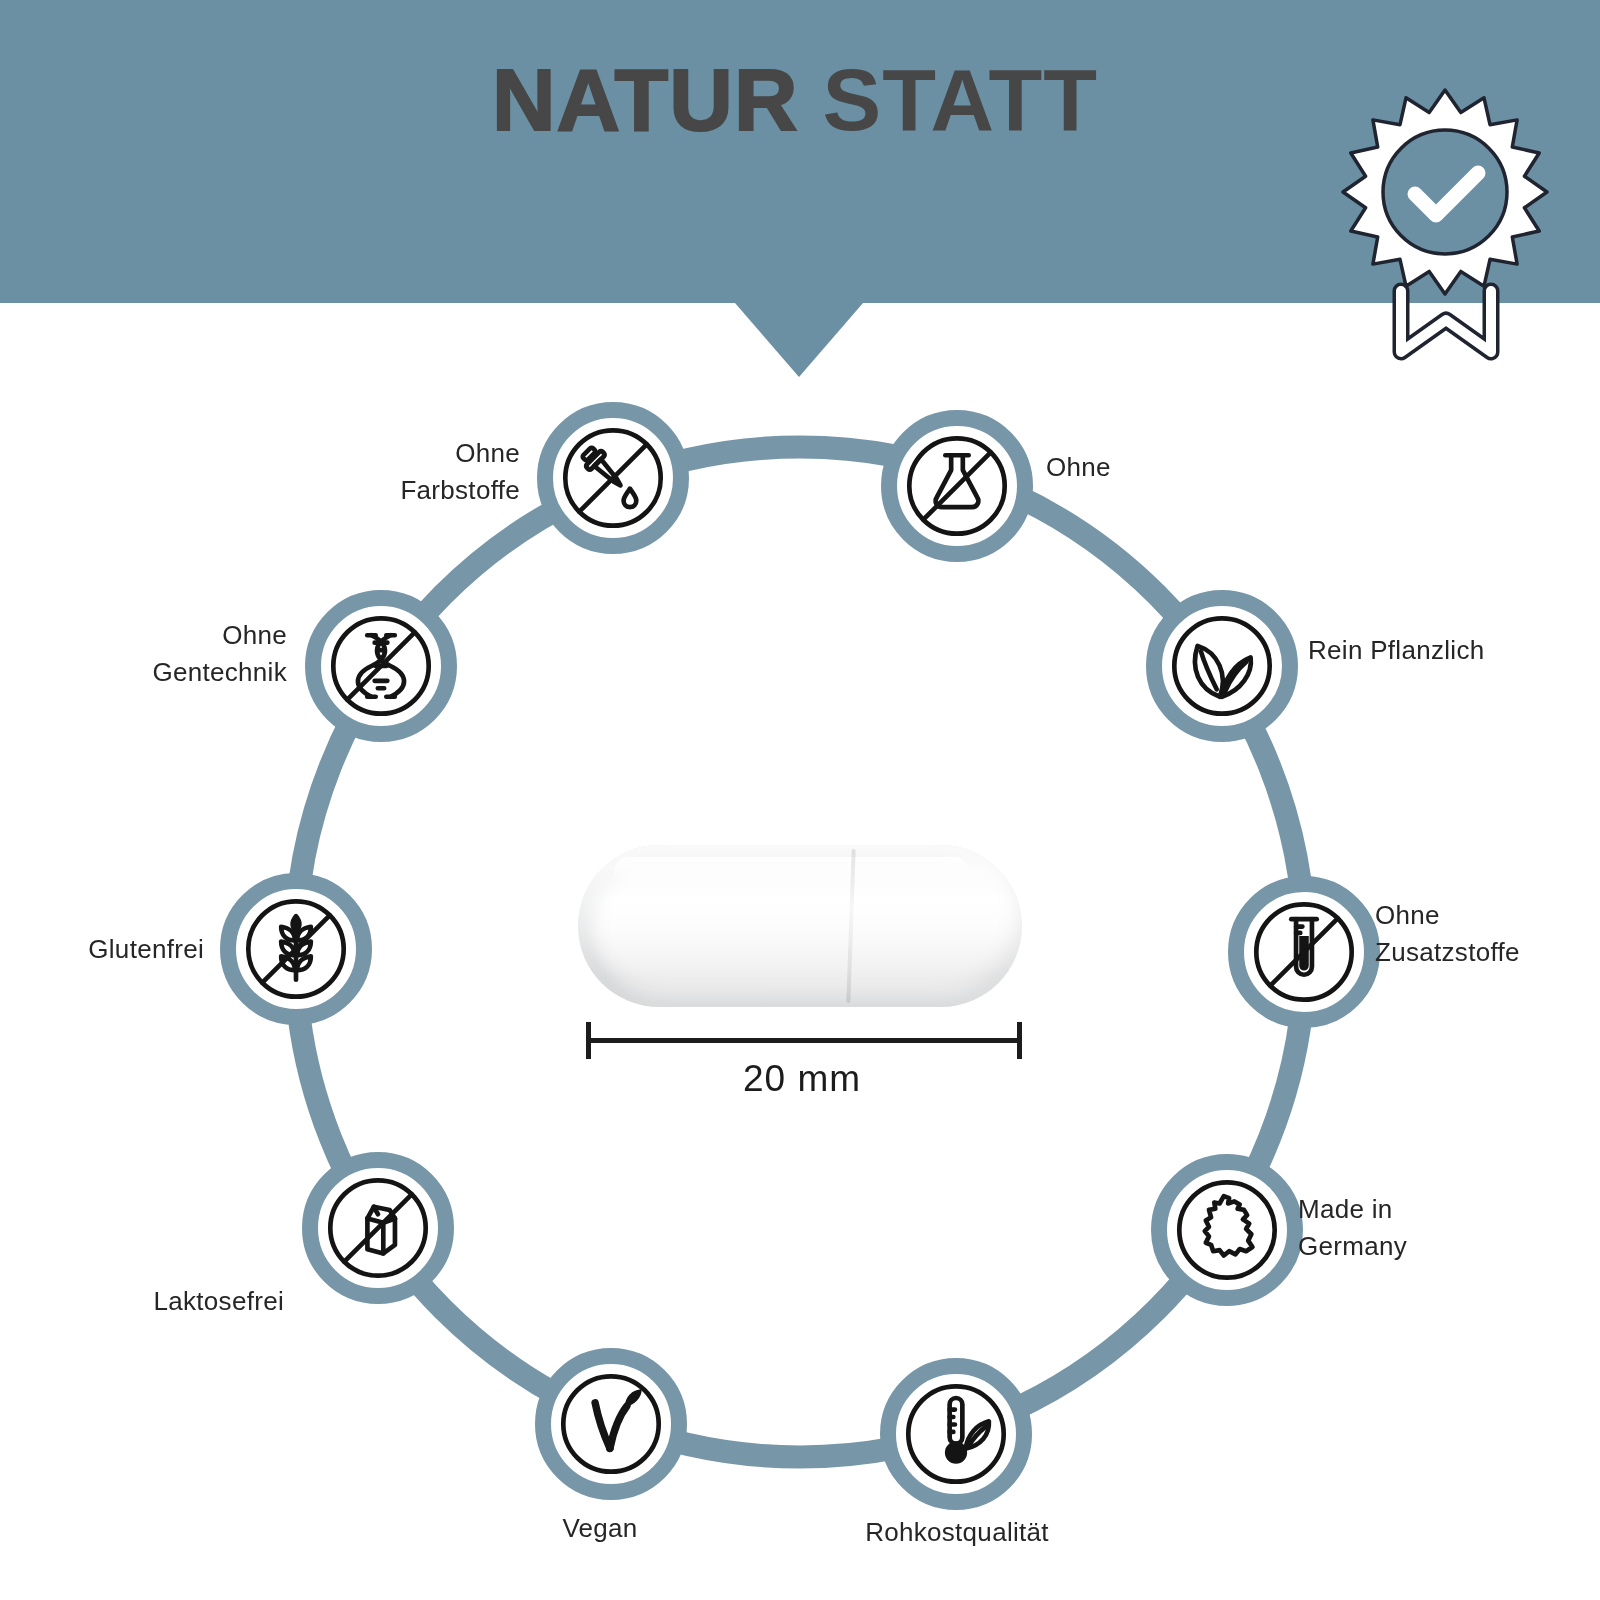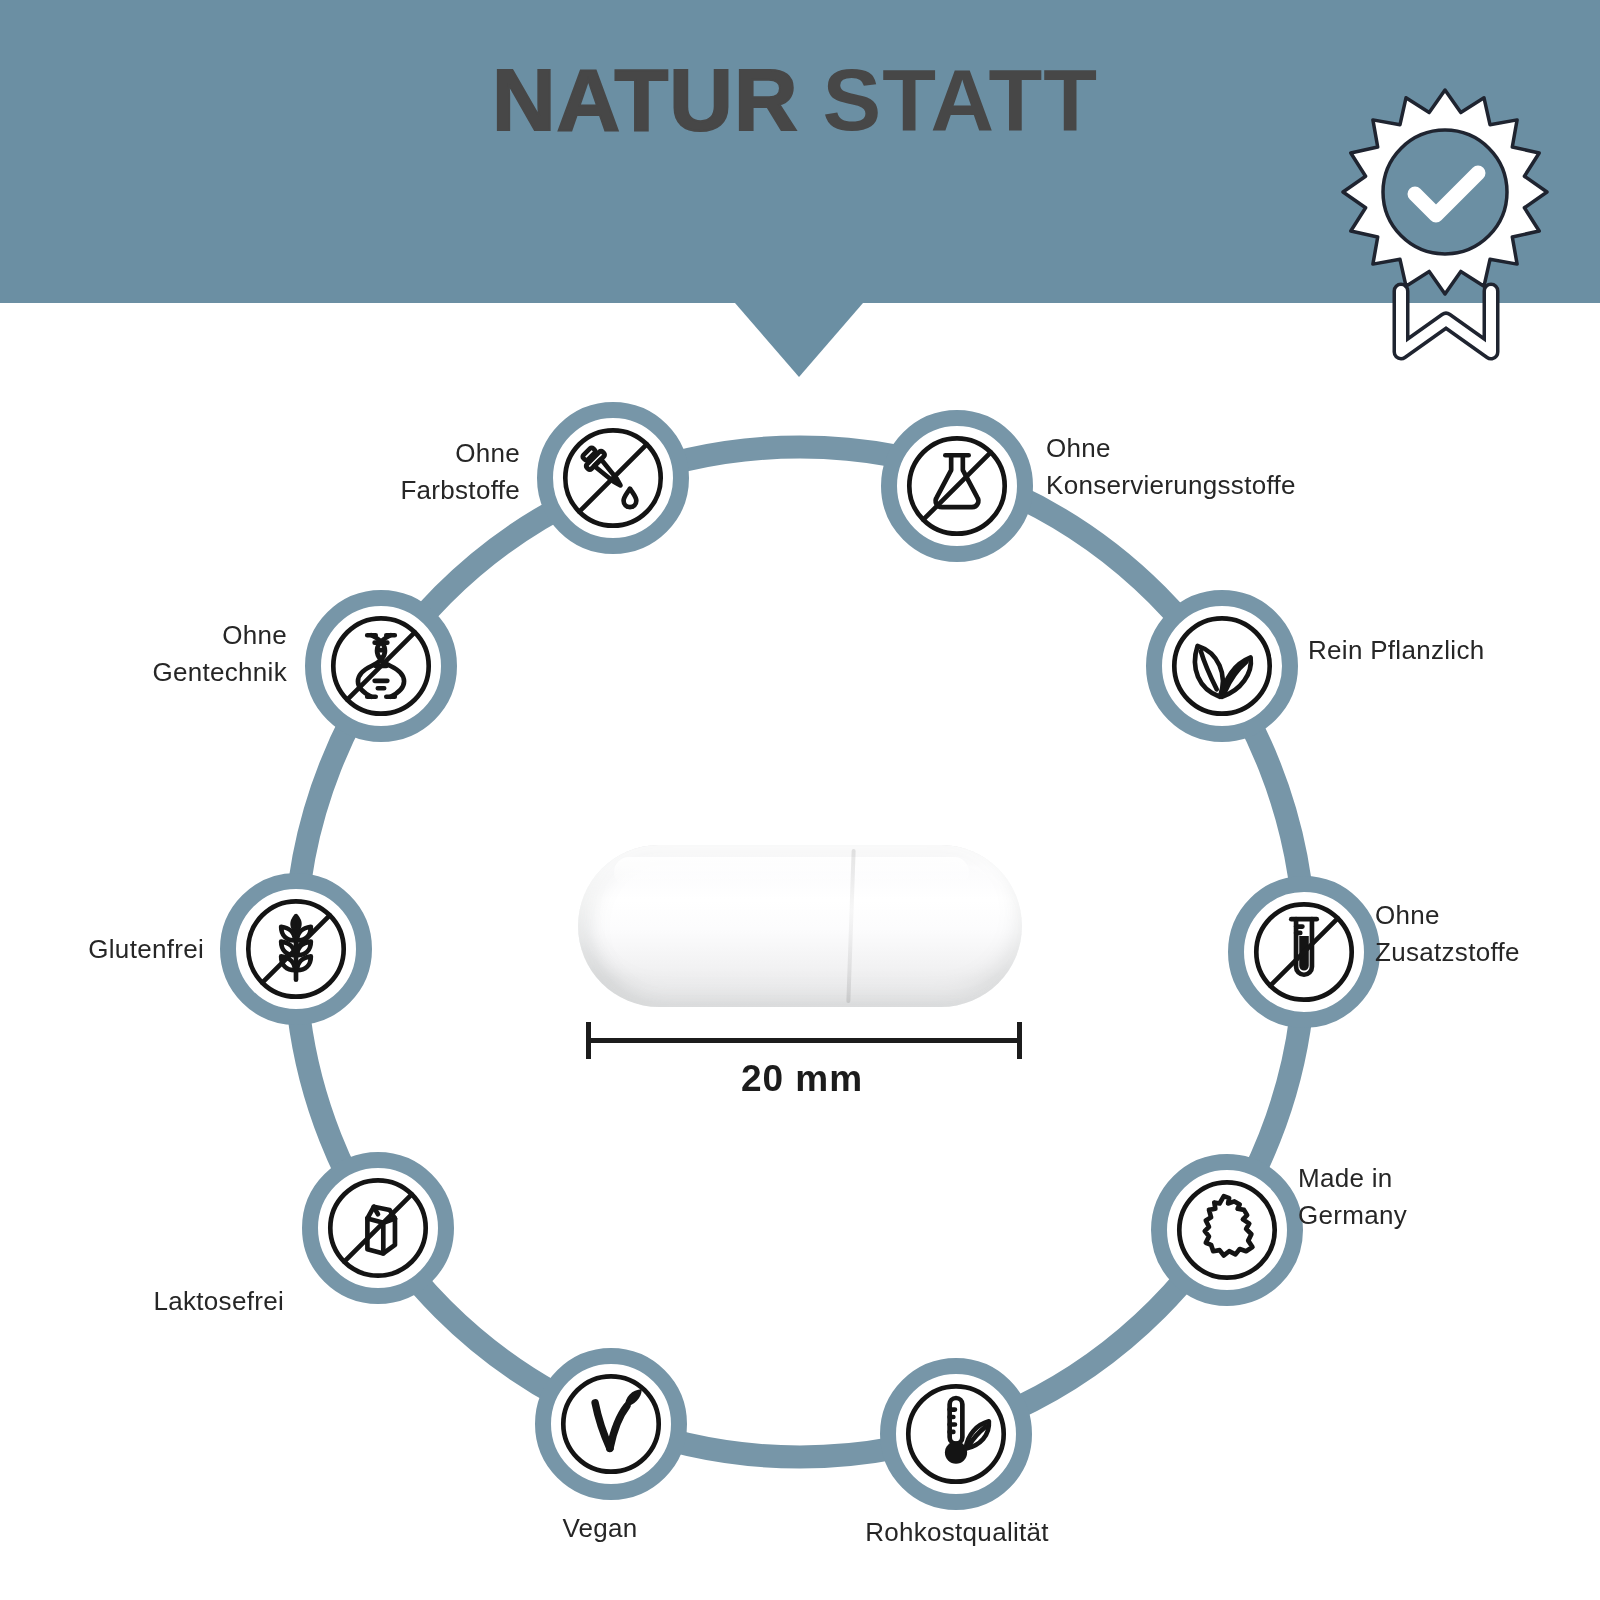--- a/index.html
+++ b/index.html
@@ -67,21 +67,21 @@
   }
   .capsule-shine{
     position:absolute;left:8%;top:12px;width:80%;height:30px;border-radius:20px;
     background:linear-gradient(180deg,rgba(255,255,255,0.95),rgba(255,255,255,0));
   }
   
   .measure-line{position:absolute;left:588px;top:1038px;width:432px;height:5px;background:#1c1c1c;}
   .measure-tick{position:absolute;top:1022px;width:5px;height:37px;background:#1c1c1c;}
   .measure-label{
     position:absolute;left:802px;top:1058px;transform:translateX(-50%);
-    font-size:37px;font-weight:bold;color:#1c1c1c;letter-spacing:1px;
+    font-size:37px;font-weight:normal;color:#1c1c1c;letter-spacing:1px;
   }
 </style>
 </head>
 <body>
 
 <div class="stage">
 
   <svg class="ring-svg" width="1600" height="1600">
     <circle cx="800" cy="952" r="505" fill="none" stroke="#7796a8" stroke-width="23"></circle>
   </svg>
@@ -219,30 +219,29 @@
       <line class="ic" x1="81.8" y1="18.2" x2="18.2" y2="81.8"></line>
     </svg>
   </div>
 
   <div class="label side-left" style="left:520px;top:472px">
     <div>Ohne</div>
       <div>Farbstoffe</div>
   </div>
   <div class="label side-right" style="left:1046px;top:467px">
     <div>Ohne</div>
-      <div>Konservierungsstoffe</div>
   </div>
   <div class="label side-right" style="left:1308px;top:650px">
     <div>Rein Pflanzlich</div>
   </div>
   <div class="label side-right" style="left:1375px;top:934px">
     <div>Ohne</div>
       <div>Zusatzstoffe</div>
   </div>
-  <div class="label side-right" style="left:1298px;top:1197px">
+  <div class="label side-right" style="left:1298px;top:1228px">
     <div>Made in</div>
       <div>Germany</div>
   </div>
   <div class="label below" style="left:957px;top:1532px">
     <div>Rohkostqualität</div>
   </div>
   <div class="label below" style="left:600px;top:1528px">
     <div>Vegan</div>
   </div>
   <div class="label side-left" style="left:284px;top:1301px">

